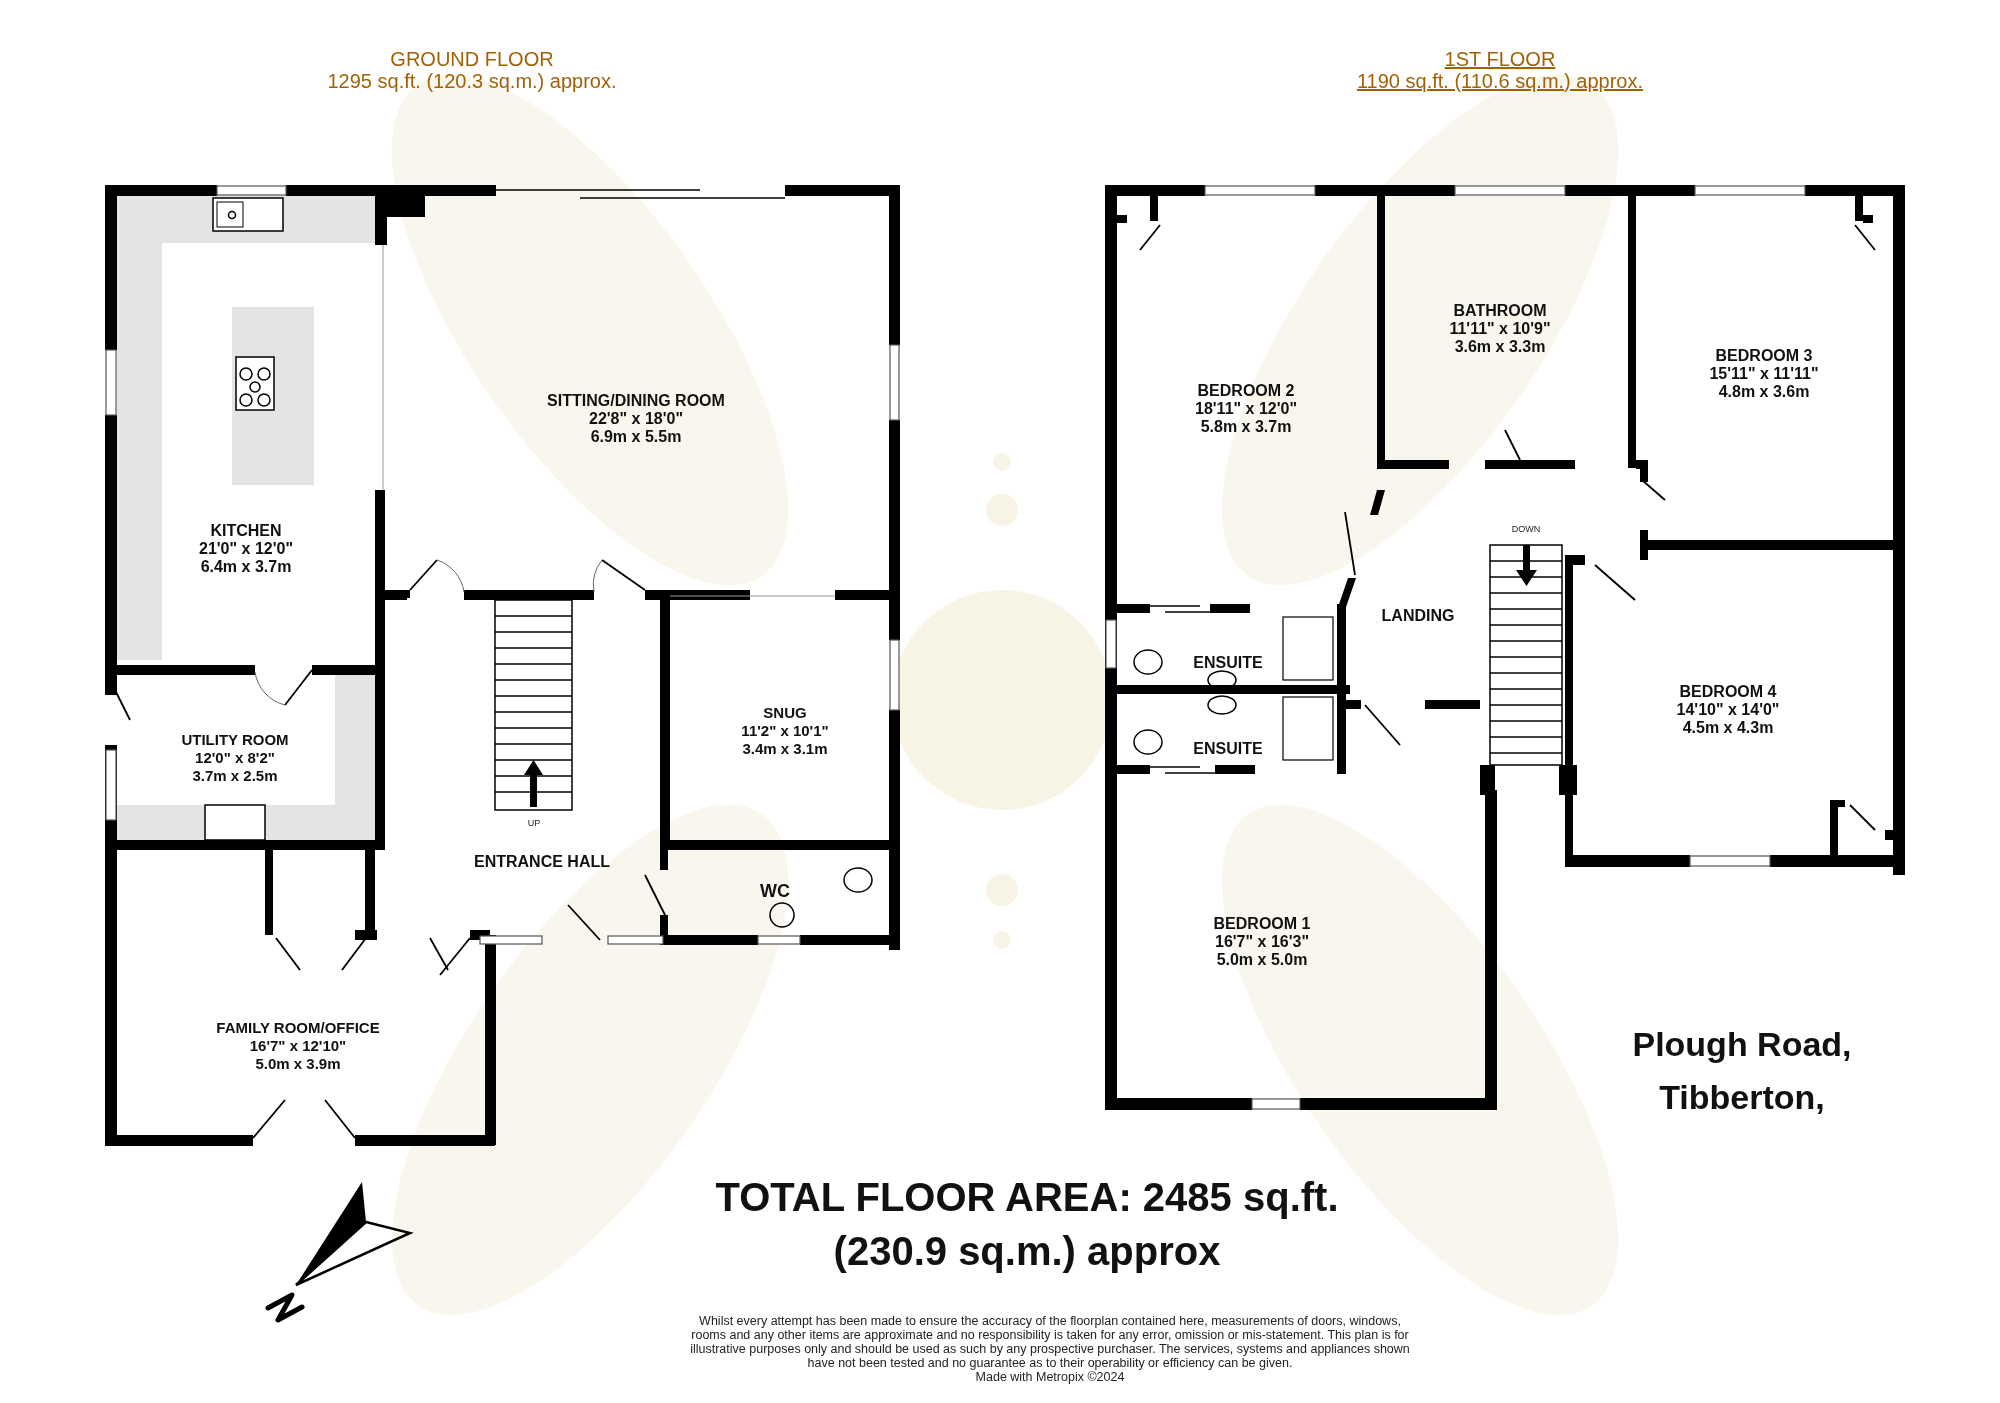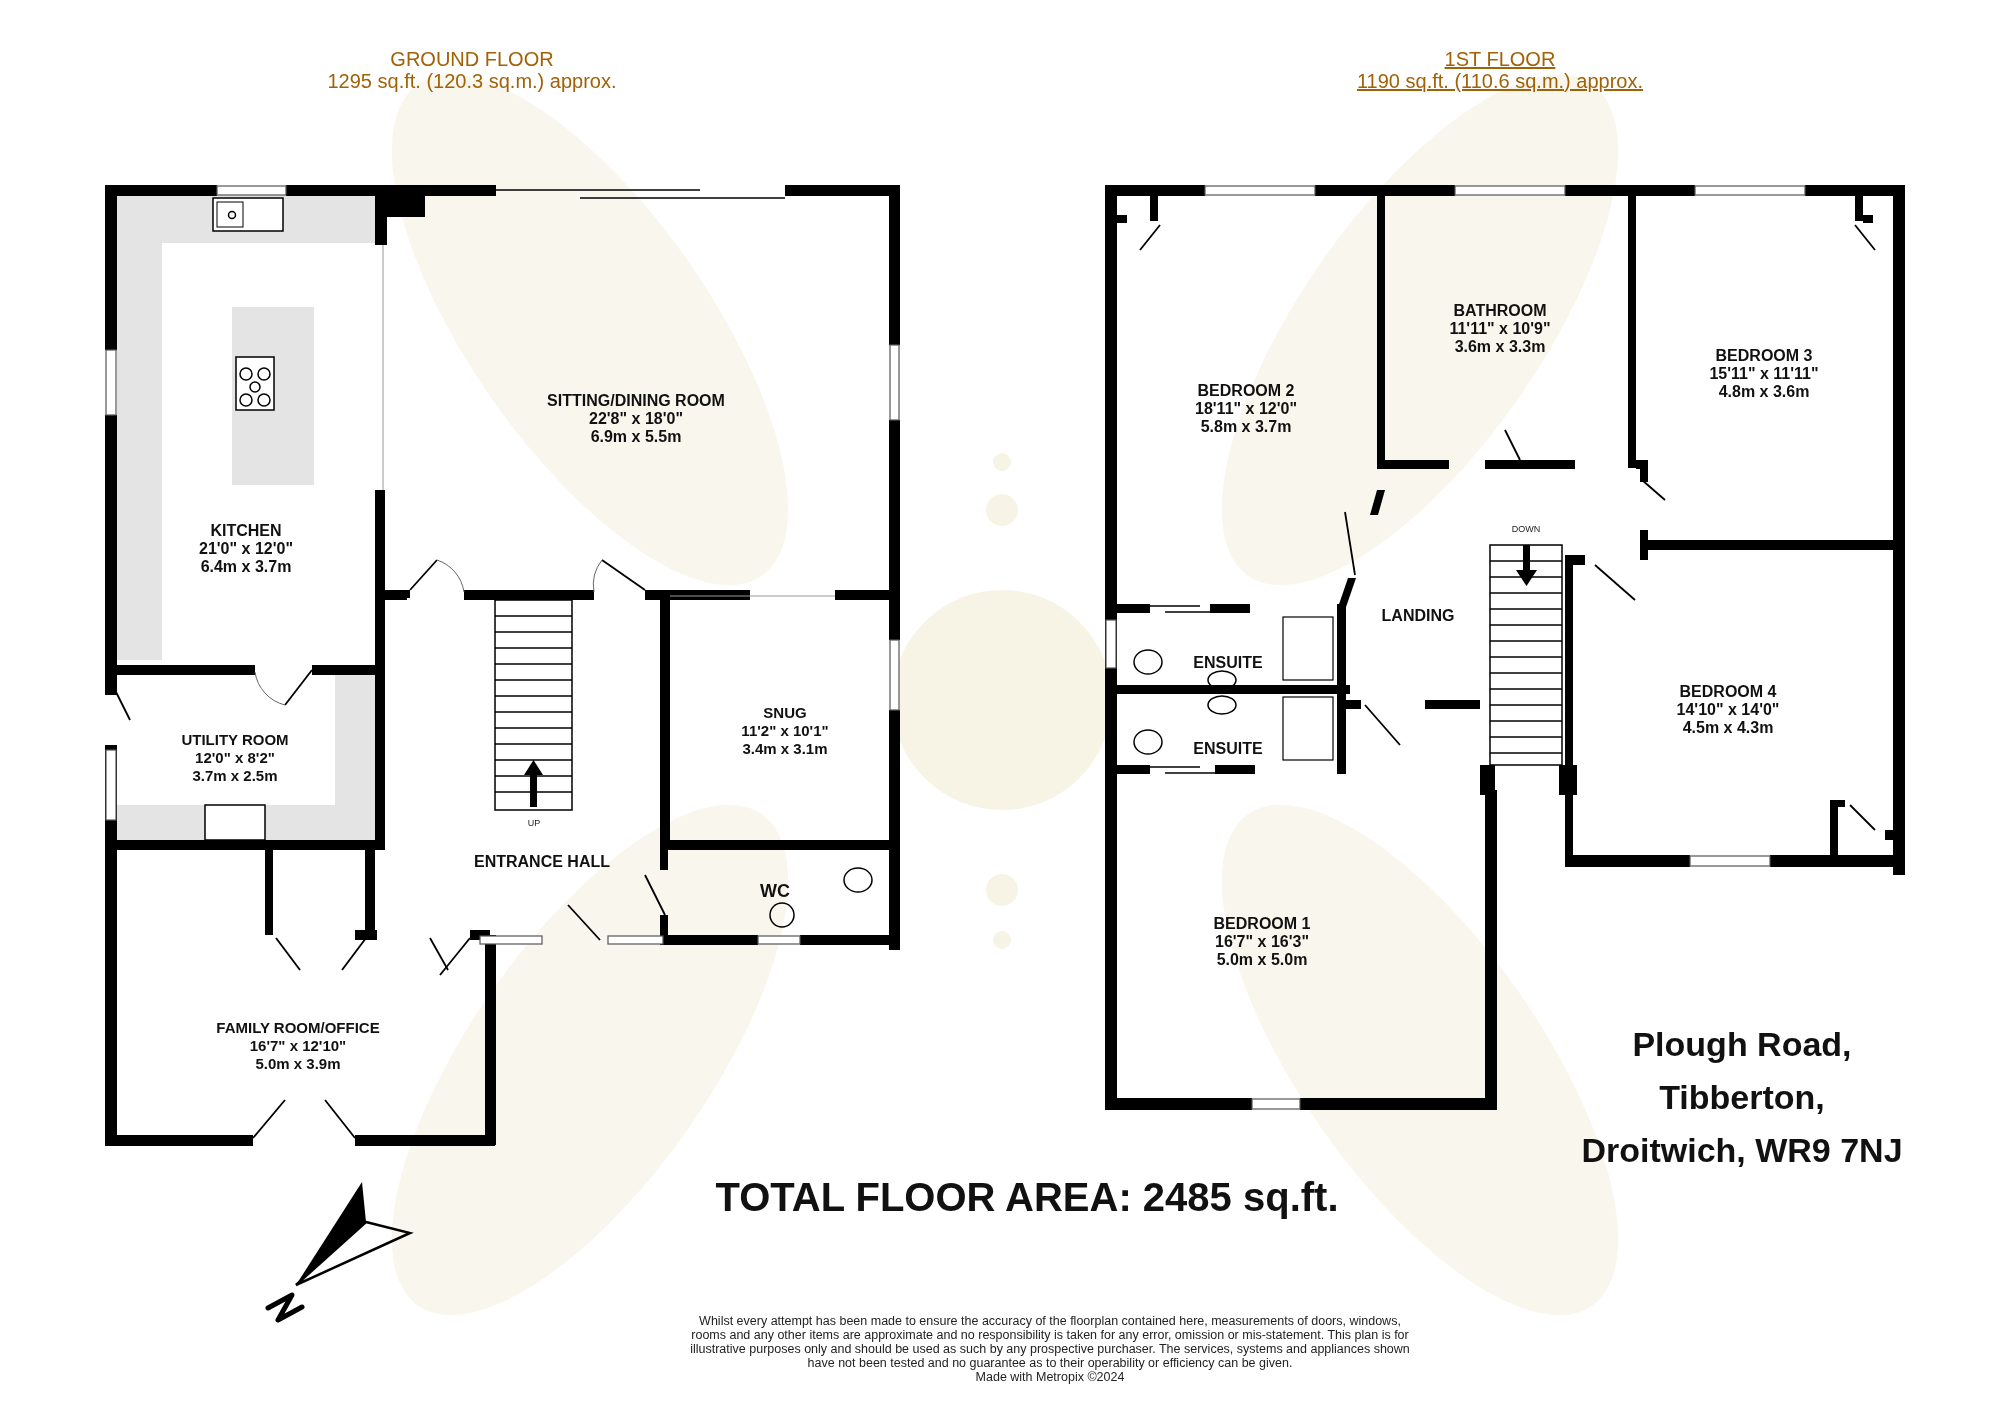--- a/index.html
+++ b/index.html
@@ -326,24 +326,24 @@
 </div>
 <div class="lbl" style="left:1262px; top:915px;">
   <div>BEDROOM 1</div>
   <div>16'7"  x 16'3"</div>
   <div>5.0m  x 5.0m</div>
 </div>
 <div class="small" style="left:1526px; top:524px;">DOWN</div>
 
 <div class="total">
   <div>TOTAL FLOOR AREA: 2485 sq.ft.</div>
+  <div>(230.9 sq.m.) approx</div>
 </div>
 
 <div class="addr">
   <div>Plough Road,</div>
   <div>Tibberton,</div>
-  <div>Droitwich, WR9 7NJ</div>
 </div>
 
 <div class="disc">
   <div>Whilst every attempt has been made to ensure the accuracy of the floorplan contained here, measurements of doors, windows, rooms and any other items are approximate and no responsibility is taken for any error, omission or mis-statement. This plan is for illustrative purposes only and should be used as such by any prospective purchaser. The services, systems and appliances shown have not been tested and no guarantee as to their operability or efficiency can be given.</div>
   <div>Made with Metropix ©2024</div>
 </div>
 
 </body></html>

